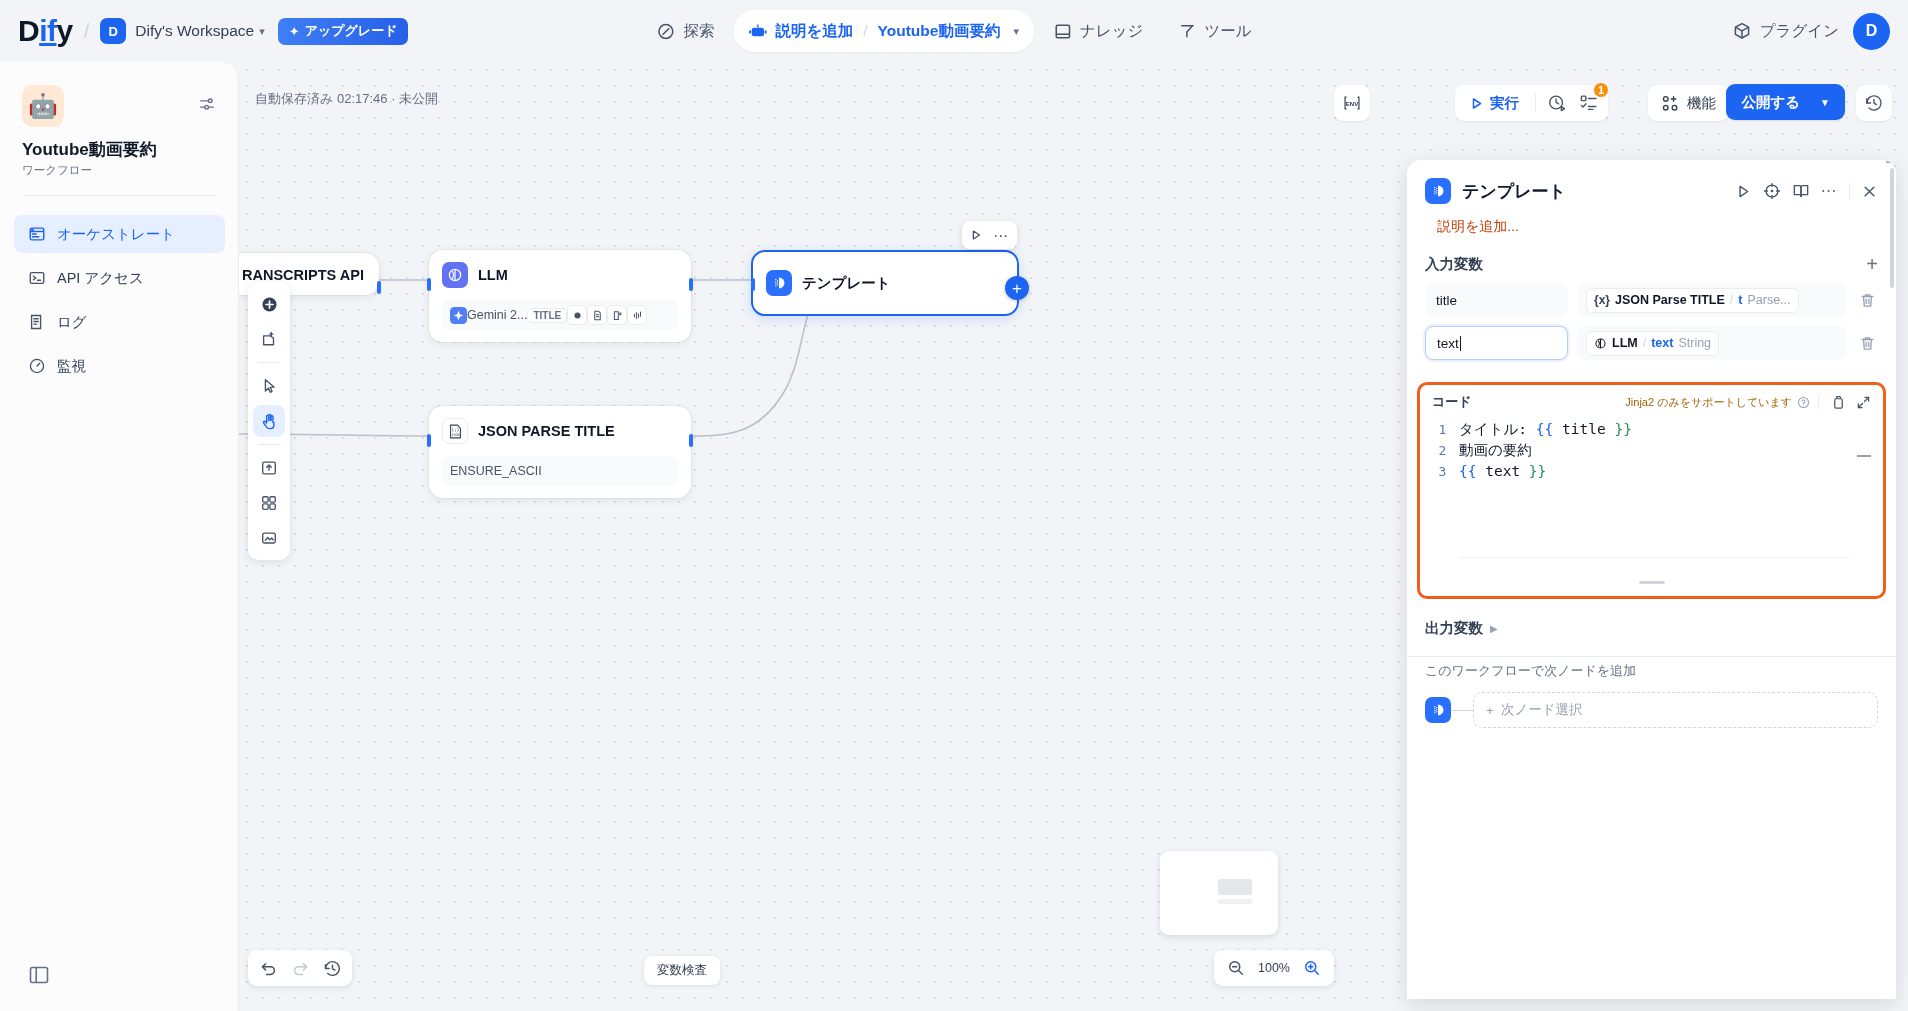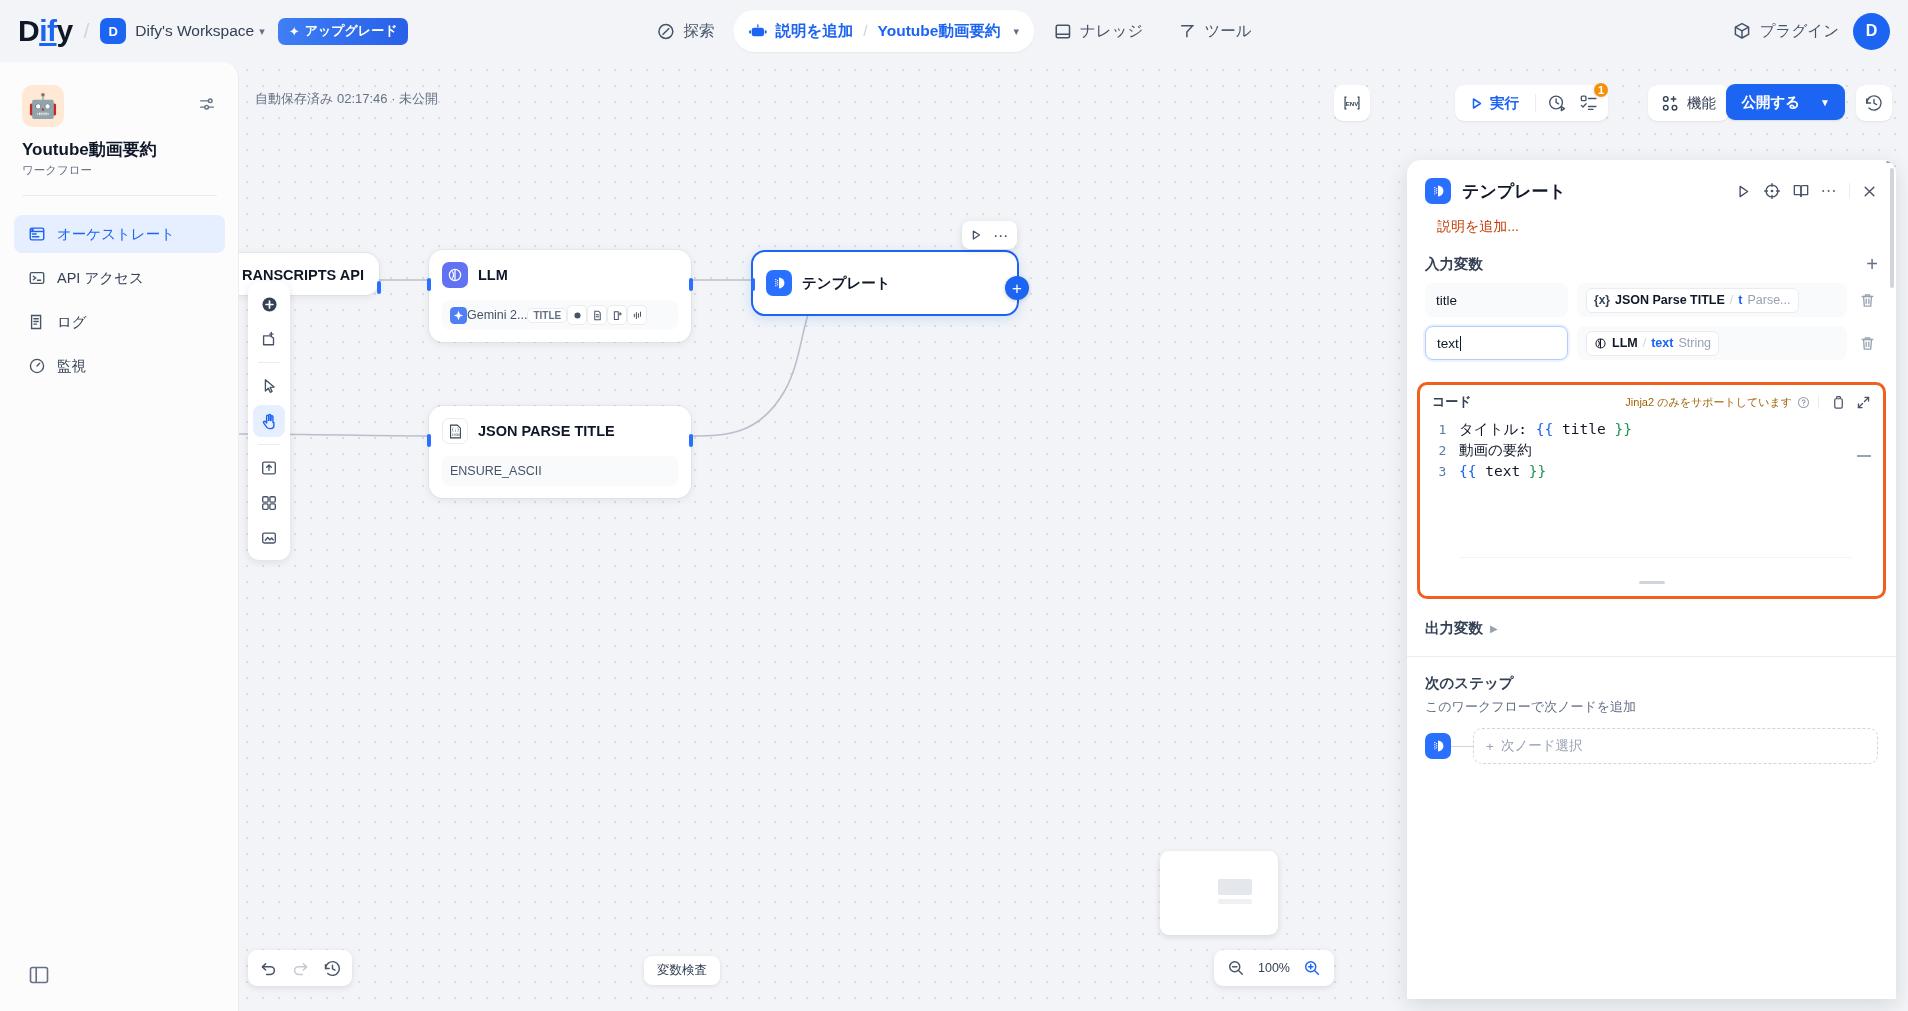--- a/index.html
+++ b/index.html
@@ -875,21 +875,20 @@
     </div>
   </div>
 
   <div class="out-row">
     <span class="out-title">出力変数</span>
     <span style="color:#98a2b3;font-size:10px;">▶</span>
   </div>
 
   <div class="pn-hr"></div>
 
-  <div class="next-title">次のステップ</div>
   <div class="next-sub">このワークフローで次ノードを追加</div>
   <div class="next-row">
     <div class="next-ico">
       <svg width="16" height="16" viewBox="0 0 20 20">
           <path d="M10 3.2 A6.8 6.8 0 0 1 10 16.8 Z" fill="#fff"></path>
           <g fill="#fff">
             <rect x="5.3" y="5" width="1.4" height="1.4"></rect>
             <rect x="5.3" y="7.6" width="1.4" height="1.4"></rect>
             <rect x="5.3" y="10.2" width="1.4" height="1.4"></rect>
             <rect x="5.3" y="12.8" width="1.4" height="1.4"></rect>

